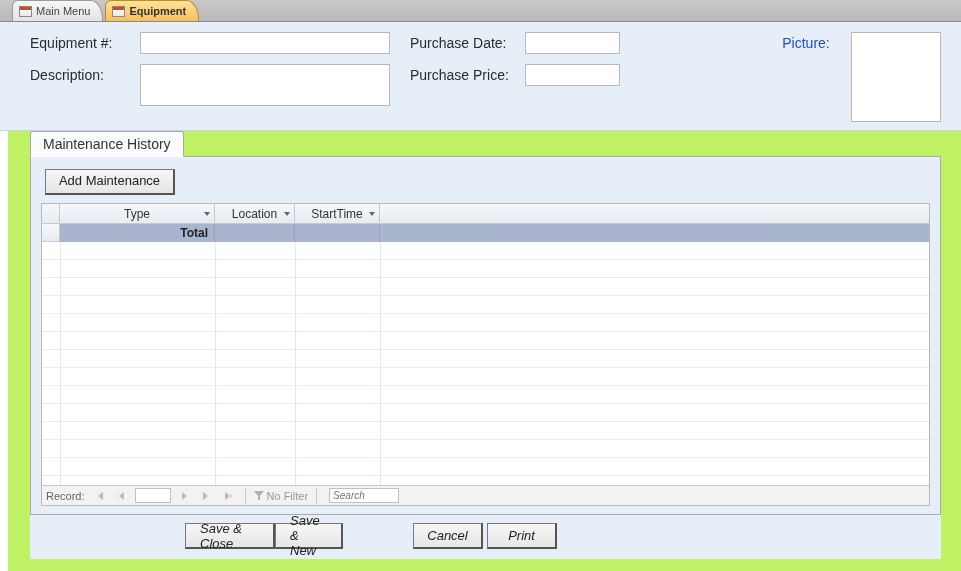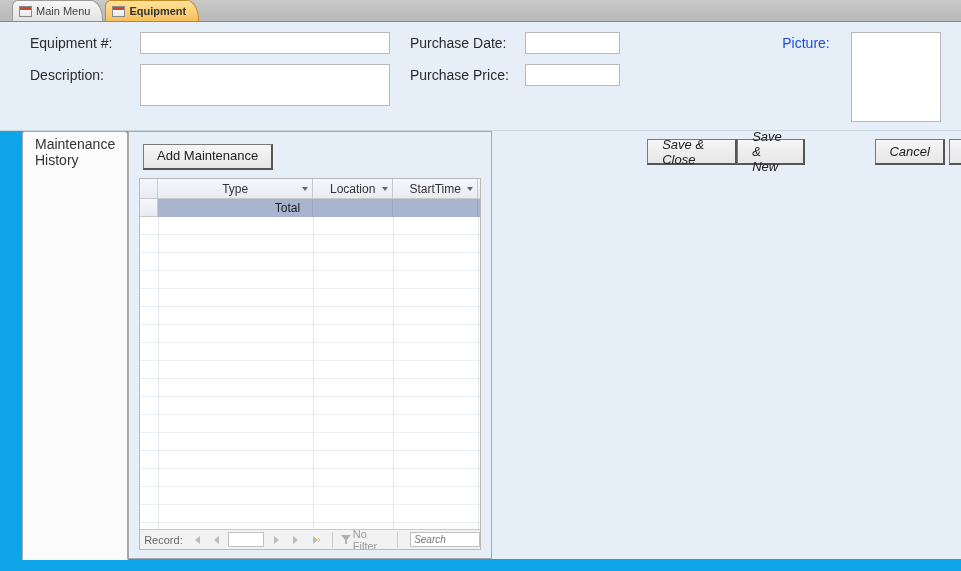--- a/index.html
+++ b/index.html
@@ -92,23 +92,23 @@
   .txt.desc { width: 250px; height: 42px; resize: none; }
   .txt.small { width: 95px; }
   .picture-box {
     width: 90px; height: 90px;
     border: 1px solid #b9b9b9;
     background: #fff;
   }
   
   .main-body {
     flex: 1;
-    background: #0ea5e9;
+    background: #bef264;
     padding: 0 20px 12px 22px;
-    display: flex; flex-direction: row;
+    display: flex; flex-direction: column; margin-left: 8px;
   }
   .tabctrl-header {
     display: flex;
     margin-bottom: -1px;
     z-index: 2;
     position: relative;
   }
   .tabctrl-tab {
     background: #fbfbfb;
     border: 1px solid #a9a9a9;
@@ -201,22 +201,22 @@
   }
   .total-row .rowsel {
     width: 18px;
     background: linear-gradient(#f5f7fb,#e7ecf2);
     border-right: 1px solid #c9c9c9;
     border-bottom: 1px solid #c9c9c9;
   }
   .total-row .tcell {
     border-right: 1px solid #9aa4bd;
     display: flex; align-items: center; justify-content: flex-end;
-    padding-right: 12px;
-    font-weight: normal;
+    padding-right: 6px;
+    font-weight: bold;
     color: #222;
     font-size: 12px;
   }
   .total-row .tcell.type { width: 155px; }
   .total-row .tcell.loc { width: 80px; justify-content: flex-start; }
   .total-row .tcell.start { width: 85px; justify-content: flex-start; }
   
   .recnav {
     height: 20px;
     border-top: 1px solid #c9c9c9;

